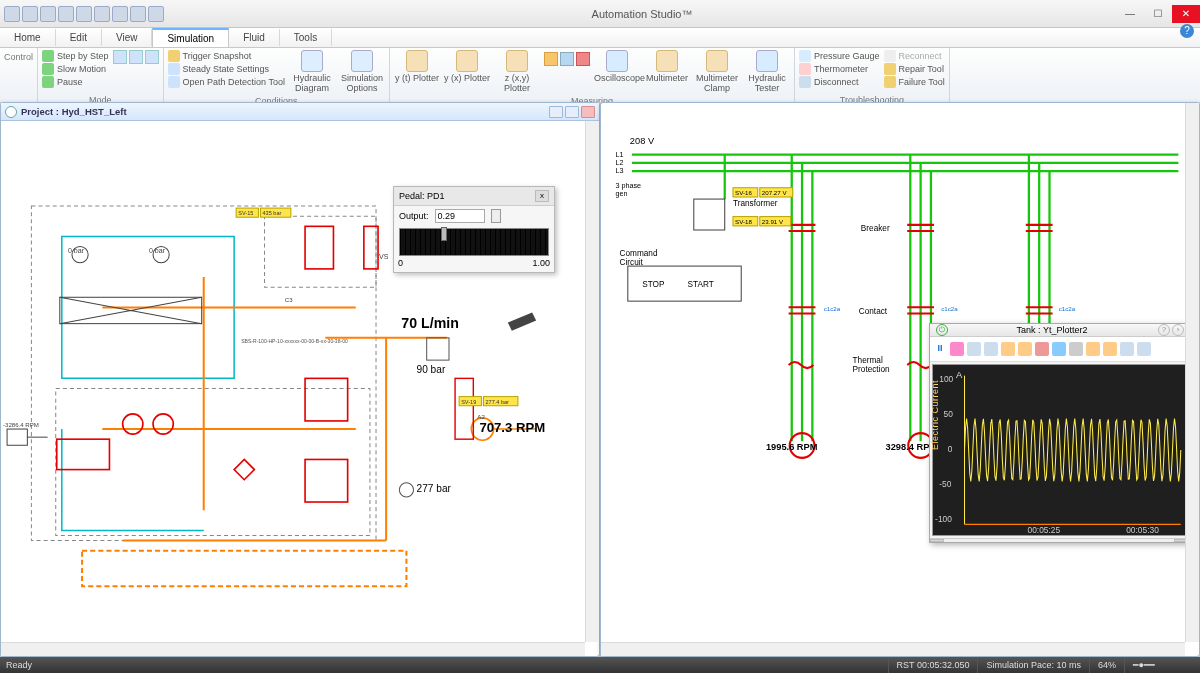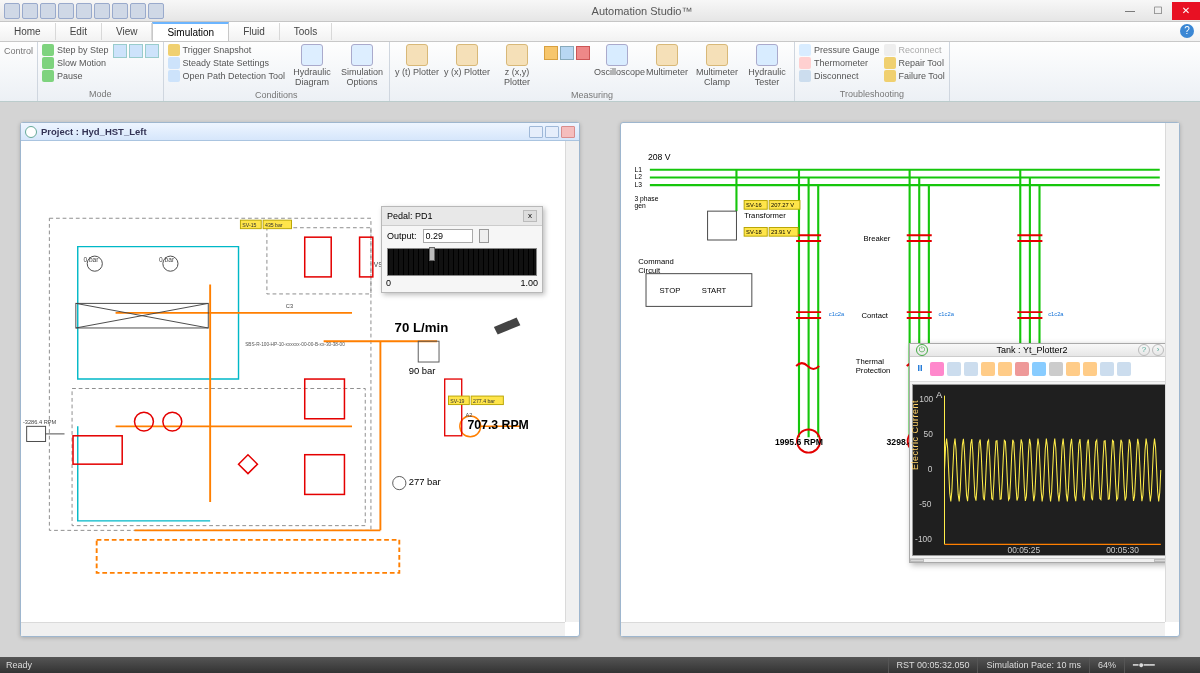--- a/index.html
+++ b/index.html
@@ -1,48 +1,48 @@
 <!DOCTYPE html>
 <html><head>
 <meta charset="utf-8">
 <style>
 * { box-sizing: border-box; margin: 0; padding: 0; font-family: "Segoe UI", Tahoma, sans-serif; }
 html, body { width: 1200px; height: 673px; overflow: hidden; background: #e8e8e8; }
-.titlebar { height: 22px; background: linear-gradient(#f7f7f7,#e6e6e6); display: flex; align-items: center; font-size: 10px; color: #444; border-bottom: 1px solid #c6c6c6; }
+.titlebar { height: 28px; background: linear-gradient(#f7f7f7,#e6e6e6); display: flex; align-items: center; font-size: 10px; color: #444; border-bottom: 1px solid #c6c6c6; }
 .titlebar .left-icons { display: flex; gap: 2px; padding: 0 4px; }
 .titlebar .left-icons span { width: 16px; height: 16px; background: #cfd8e6; border: 1px solid #99aacc; border-radius: 2px; display: inline-block; }
 .titlebar .app-title { flex: 1; text-align: center; font-size: 11px; color: #555; }
 .titlebar .win-controls { display: flex; }
 .titlebar .win-controls span { width: 28px; height: 18px; display: flex; align-items: center; justify-content: center; font-size: 10px; color: #555; cursor: pointer; }
 .titlebar .win-controls span.close { background: #e81123; color: #fff; }
 .menubar { height: 20px; background: linear-gradient(#fff,#f2f2f2); display: flex; align-items: center; font-size: 10px; color: #444; border-bottom: 1px solid #c8c8c8; }
 .menubar .tab { padding: 3px 14px; border-right: 1px solid #d8d8d8; cursor: pointer; }
 .menubar .tab.active { background: #fff; border-top: 2px solid #6cb5ff; color: #000; border-right: 1px solid #c8c8c8; border-left: 1px solid #c8c8c8; }
 .ribbon { height: 60px; background: linear-gradient(#fefefe,#ecf0f5); border-bottom: 1px solid #bcc; display: flex; font-size: 9px; color: #555; }
 .ribbon .group { border-right: 1px solid #cfd6df; display: flex; flex-direction: column; padding: 2px 4px; }
 .ribbon .group .content { flex: 1; display: flex; align-items: flex-start; gap: 4px; }
 .ribbon .group .label { text-align: center; font-size: 9px; color: #777; padding-top: 2px; }
 .ribbon .big-btn { width: 46px; text-align: center; font-size: 9px; line-height: 1.1; cursor: pointer; }
 .ribbon .big-btn .ico { width: 22px; height: 22px; margin: 0 auto 2px; border-radius: 3px; }
 .ribbon .small-lines { display: flex; flex-direction: column; gap: 1px; }
 .ribbon .small-lines .line { display: flex; align-items: center; gap: 3px; font-size: 9px; cursor: pointer; white-space: nowrap; }
 .ribbon .small-lines .line .ico { width: 12px; height: 12px; border-radius: 2px; }
 .workspace { position: absolute; top: 102px; bottom: 16px; left: 0; right: 0; display: flex; background: #d4d4d4; }
-.pane { background: #fff; border: 1px solid #9eb6ce; margin: 20px; display: flex; flex-direction: column; border-radius: 3px; box-shadow: 0 1px 4px rgba(0,0,0,.2); }
+.pane { background: #fff; border: 1px solid #9eb6ce; margin: 0; display: flex; flex-direction: column; border-radius: 3px; box-shadow: 0 1px 4px rgba(0,0,0,.2); }
 .pane-title { height: 18px; background: linear-gradient(#eef5ff,#d6e6fb); display: flex; align-items: center; font-size: 9.5px; color: #335; padding: 0 4px; border-bottom: 1px solid #aac4e0; }
 .pane-title .spacer { flex: 1; }
 .pane-title .wbtn { width: 14px; height: 12px; background: #e6eefb; border: 1px solid #9fb8d8; margin-left: 2px; border-radius: 1px; cursor: pointer; }
 .pane-title .wbtn.close { background: #f5bdbd; border-color: #d98c8c; }
 .pane-body { flex: 1; position: relative; overflow: hidden; }
 .scrollbar-v { position: absolute; right: 0; top: 0; bottom: 14px; width: 14px; background: #f0f0f0; border-left: 1px solid #dadada; }
 .scrollbar-h { position: absolute; left: 0; right: 14px; bottom: 0; height: 14px; background: #f0f0f0; border-top: 1px solid #dadada; }
 .statusbar { position: absolute; bottom: 0; left: 0; right: 0; height: 16px; background: linear-gradient(#555,#333); color: #ddd; font-size: 9px; display: flex; align-items: center; padding: 0 6px; }
 .statusbar .spacer { flex: 1; }
 .statusbar .cell { padding: 0 8px; border-left: 1px solid #555; height: 100%; display: flex; align-items: center; }
-.pedal { position: absolute; top: 65px; right: 36px; width: 162px; background: #f6f6f6; border: 1px solid #b8b8b8; box-shadow: 2px 2px 5px rgba(0,0,0,.25); font-size: 9px; }
+.pedal { position: absolute; top: 65px; right: 44px; width: 162px; background: #f6f6f6; border: 1px solid #b8b8b8; box-shadow: 2px 2px 5px rgba(0,0,0,.25); font-size: 9px; }
 .pedal .hdr { background: #e8e8e8; padding: 3px 5px; display: flex; align-items: center; border-bottom: 1px solid #ccc; }
 .pedal .hdr .spacer { flex: 1; }
 .pedal .hdr .x { width: 14px; height: 12px; background: #ddd; border: 1px solid #bbb; text-align: center; font-size: 8px; cursor: pointer; }
 .pedal .row { padding: 3px 5px; display: flex; align-items: center; gap: 6px; }
 .pedal input.val { width: 50px; font-size: 9px; padding: 1px 2px; border: 1px solid #aaa; }
 .pedal .ruler { height: 28px; margin: 2px 5px 2px 5px; background: repeating-linear-gradient(90deg,#000 0,#000 1px,transparent 1px,transparent 5px),#111; position: relative; border: 1px solid #888; }
 .pedal .ruler .knob { position: absolute; top: -2px; left: 28%; width: 6px; height: 14px; background: #bbb; border: 1px solid #666; }
 .pedal .scale { display: flex; justify-content: space-between; padding: 0 4px 4px 4px; }
 .diagram1 { position: absolute; inset: 0; }
 .diagram1 svg { position: absolute; inset: 0; }

